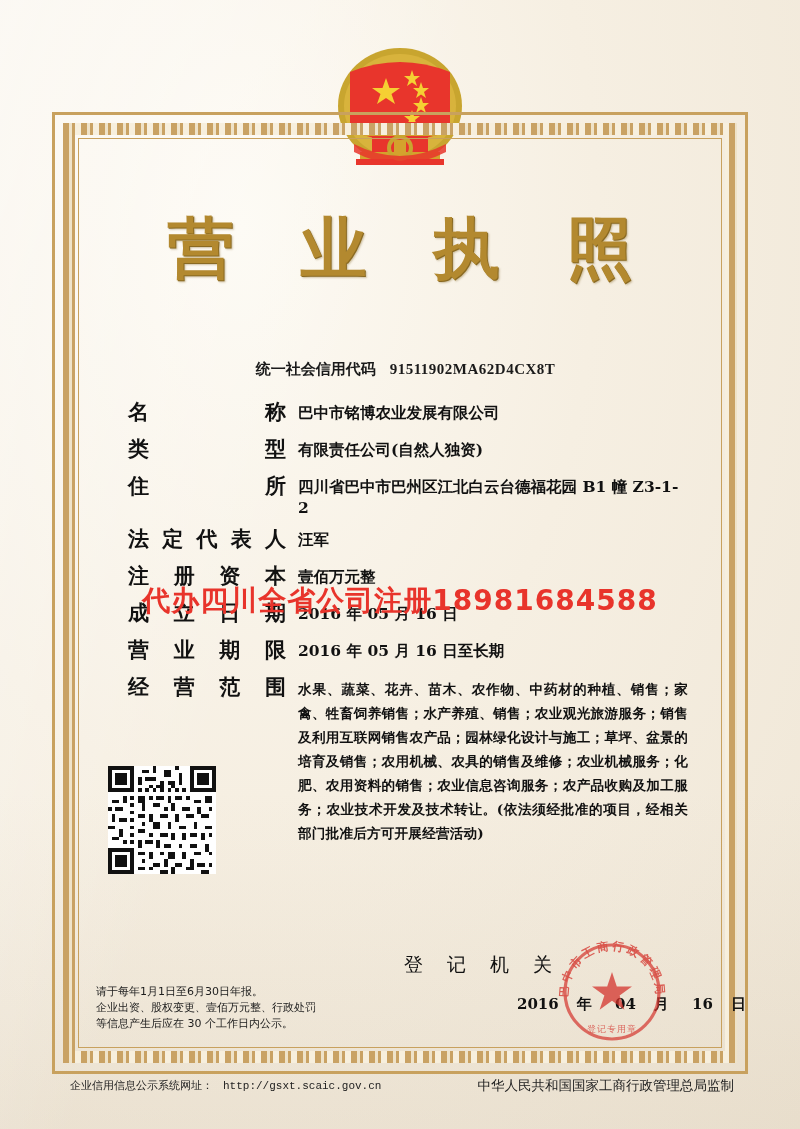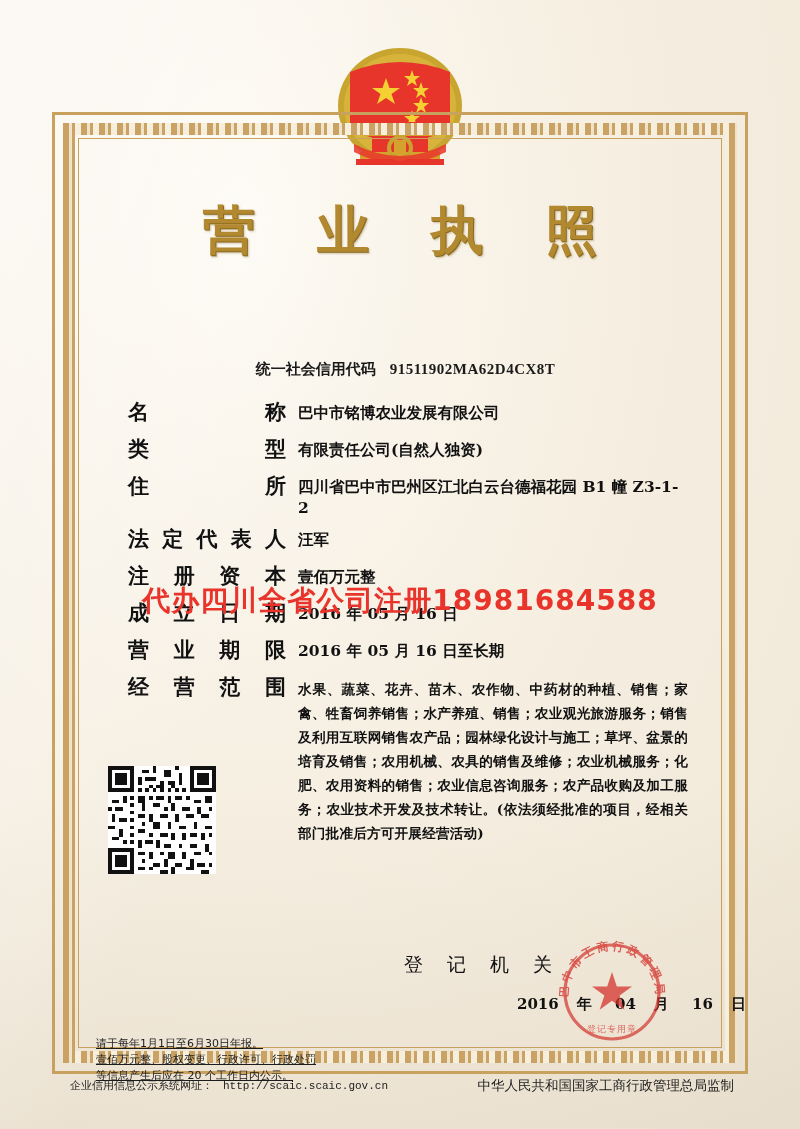--- a/index.html
+++ b/index.html
@@ -71,25 +71,25 @@
     top: 44px;
     transform: translateX(-50%);
     width: 160px;
     height: 140px;
   }
   
   .title {
     position: absolute;
     left: 0;
     right: 0;
-    top: 196px;
+    top: 204px;
     text-align: center;
     font-family: "DejaVu Serif", "Liberation Serif", serif;
     font-weight: bold;
-    font-size: 52px;
+    font-size: 66px;
     letter-spacing: 22px;
     text-indent: 22px;
     color: #b3892f;
     text-shadow: 1px 1px 0 #8a6a22, 2px 2px 2px rgba(120,90,20,0.35);
   }
   .credit-code {
     position: absolute;
     left: 0;
     right: 0;
     top: 360px;
@@ -185,27 +185,26 @@
     left: 548px;
     top: 928px;
     width: 128px;
     height: 128px;
     opacity: 0.82;
   }
   
   .notes {
     position: absolute;
     left: 96px;
-    top: 1036px;
+    top: 984px;
     width: 240px;
     font-family: "DejaVu Sans", "Liberation Sans", sans-serif;
     font-size: 11px;
     line-height: 16px;
     color: #1c1c1c;
-    text-decoration: underline;
   }
   
   .footer-left {
     position: absolute;
     left: 70px;
     top: 1078px;
     font-family: "DejaVu Sans", "Liberation Sans", sans-serif;
     font-size: 11px;
     color: #222;
   }
@@ -486,22 +485,22 @@
           <rect x="17" y="27" width="1" height="2"></rect>
         <rect x="21" y="27" width="2" height="1"></rect>
           <rect x="25" y="28" width="2" height="1"></rect>
         <rect x="27" y="26" width="1" height="1"></rect>
       </g>
     </svg>
   </div>
 
   <div class="notes">
     <div>请于每年1月1日至6月30日年报。</div>
-    <div>壹佰万元整、股权变更、行政许可、行政处罚</div>
-    <div>等信息产生后应在 20 个工作日内公示。</div>
+    <div>企业出资、股权变更、壹佰万元整、行政处罚</div>
+    <div>等信息产生后应在 30 个工作日内公示。</div>
   </div>
 
   <div class="authority">登 记 机 关</div>
   <div class="auth-date">
     <span>2016</span><span>年</span>
     <span>04</span><span>月</span>
     <span>16</span><span>日</span>
   </div>
 
   <div class="seal">
@@ -517,17 +516,17 @@
       <text font-family="'DejaVu Serif','Liberation Serif',serif" font-size="11.5" font-weight="bold" fill="#d4322b" opacity="0.92">
         <textPath href="#sealArcText" startOffset="50%" text-anchor="middle" letter-spacing="3">巴中市工商行政管理局</textPath>
       </text>
       <text x="64" y="104" text-anchor="middle" font-family="'DejaVu Serif','Liberation Serif',serif" font-size="9" fill="#d4322b" opacity="0.85" letter-spacing="1">登记专用章</text>
     </svg>
   </div>
 
   <div class="watermark">代办四川全省公司注册18981684588</div>
 
   <div class="footer-left">
-    <span>企业信用信息公示系统网址：</span><span class="url">http://scaic.scaic.gov.cn</span>
+    <span>企业信用信息公示系统网址：</span><span class="url">http://gsxt.scaic.gov.cn</span>
   </div>
   <div class="footer-right">中华人民共和国国家工商行政管理总局监制</div>
 
 </div>
 
 </body></html>

